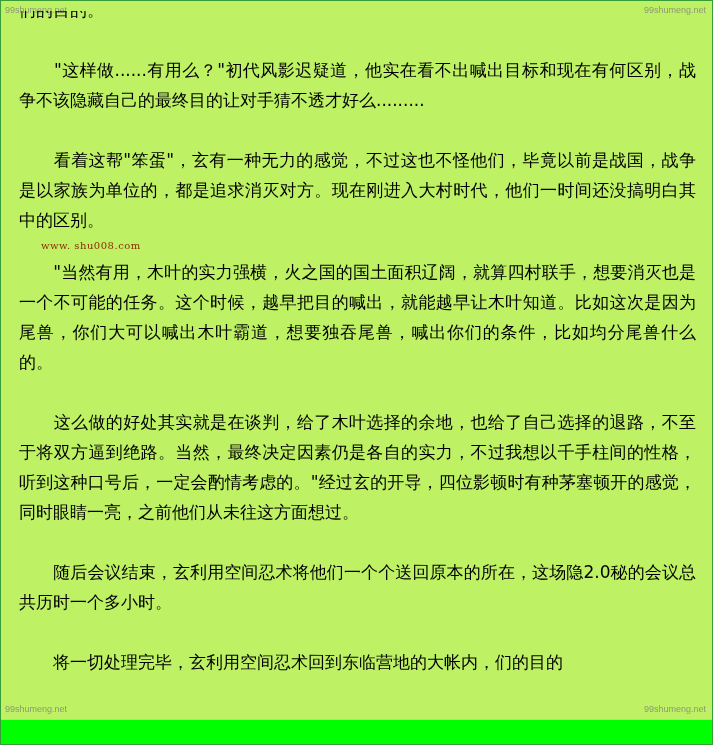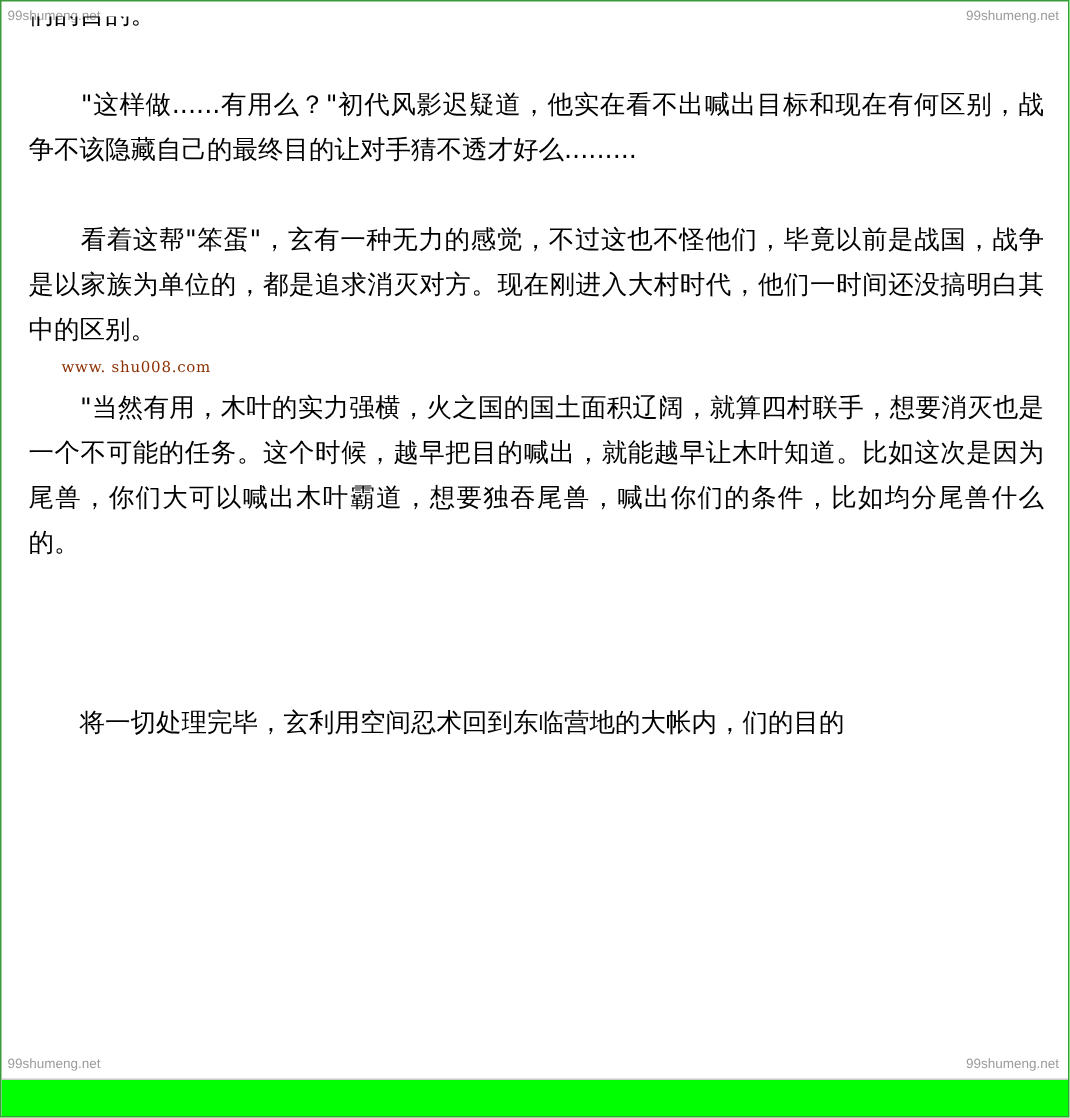--- a/index.html
+++ b/index.html
@@ -10,21 +10,21 @@
     width: 713px;
     height: 745px;
     background: #00ff00;
     font-family: "DejaVu Sans", sans-serif;
     overflow: hidden;
   }
   .page {
     position: relative;
     width: 713px;
     height: 745px;
-    background: #ffffff;
+    background: #bef264;
     box-sizing: border-box;
     border: 1px solid #3a9b3a;
     overflow: hidden;
   }
   .watermark {
     position: absolute;
     font-size: 9px;
     color: #7a7a7a;
     font-family: "Liberation Sans", sans-serif;
     letter-spacing: 0px;
@@ -108,22 +108,24 @@
     <p class="para">　　"这样做......有用么？"初代风影迟疑道，他实在看不出喊出目标和现在有何区别，战争不该隐藏自己的最终目的让对手猜不透才好么.........</p>
 
     <div class="gap"></div>
     <p class="para">　　看着这帮"笨蛋"，玄有一种无力的感觉，不过这也不怪他们，毕竟以前是战国，战争是以家族为单位的，都是追求消灭对方。现在刚进入大村时代，他们一时间还没搞明白其中的区别。</p>
 
     <div class="site-url">www.  shu008.com</div>
 
     <p class="para">　　"当然有用，木叶的实力强横，火之国的国土面积辽阔，就算四村联手，想要消灭也是一个不可能的任务。这个时候，越早把目的喊出，就能越早让木叶知道。比如这次是因为尾兽，你们大可以喊出木叶霸道，想要独吞尾兽，喊出你们的条件，比如均分尾兽什么的。</p>
 
     <div class="gap"></div>
+    <p class="para">　　这么做的好处其实就是在谈判，给了木叶选择的余地，也给了自己选择的退路，不至于将双方逼到绝路。当然，最终决定因素仍是各自的实力，不过我想以千手柱间的性格，听到这种口号后，一定会酌情考虑的。"经过玄的开导，四位影顿时有种茅塞顿开的感觉，同时眼睛一亮，之前他们从未往这方面想过。</p>
 
     <div class="gap"></div>
+    <p class="para">　　随后会议结束，玄利用空间忍术将他们一个个送回原本的所在，这场隐2.0秘的会议总共历时一个多小时。</p>
 
     <div class="gap"></div>
     <p class="para">　　将一切处理完毕，玄利用空间忍术回到东临营地的大帐内，们的目的</p>
 
   </div>
 
   <div class="bottom-rule"></div>
   <div class="footer-strip"></div>
 
 </div>

